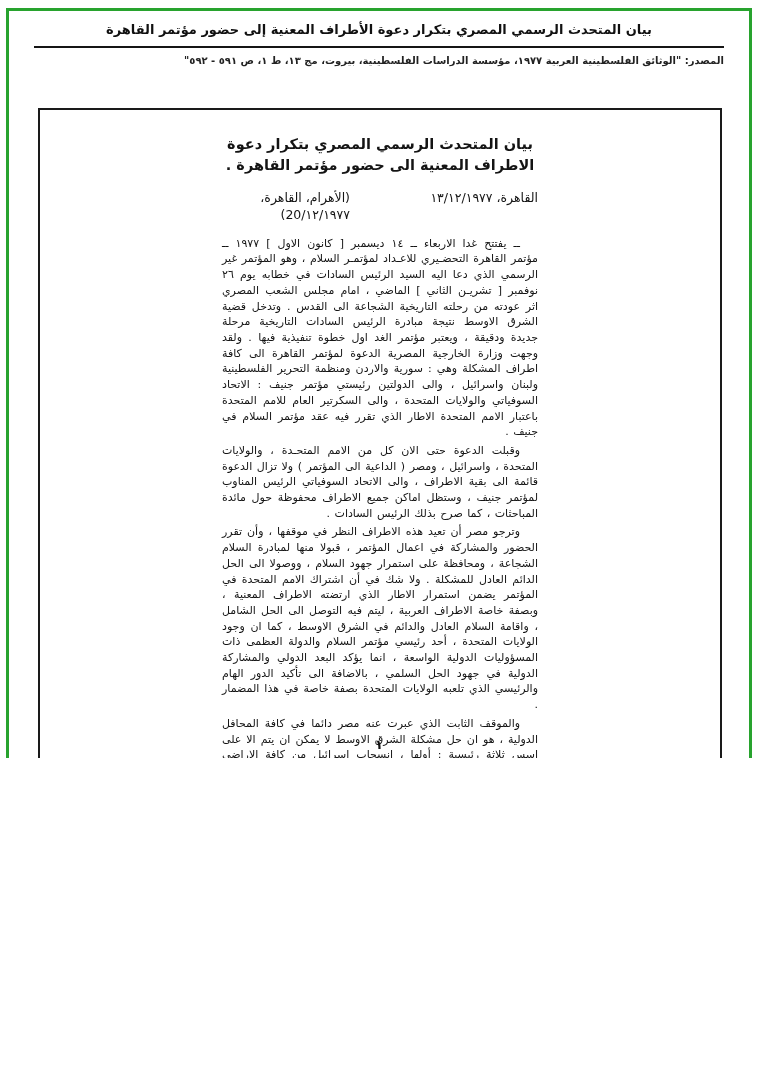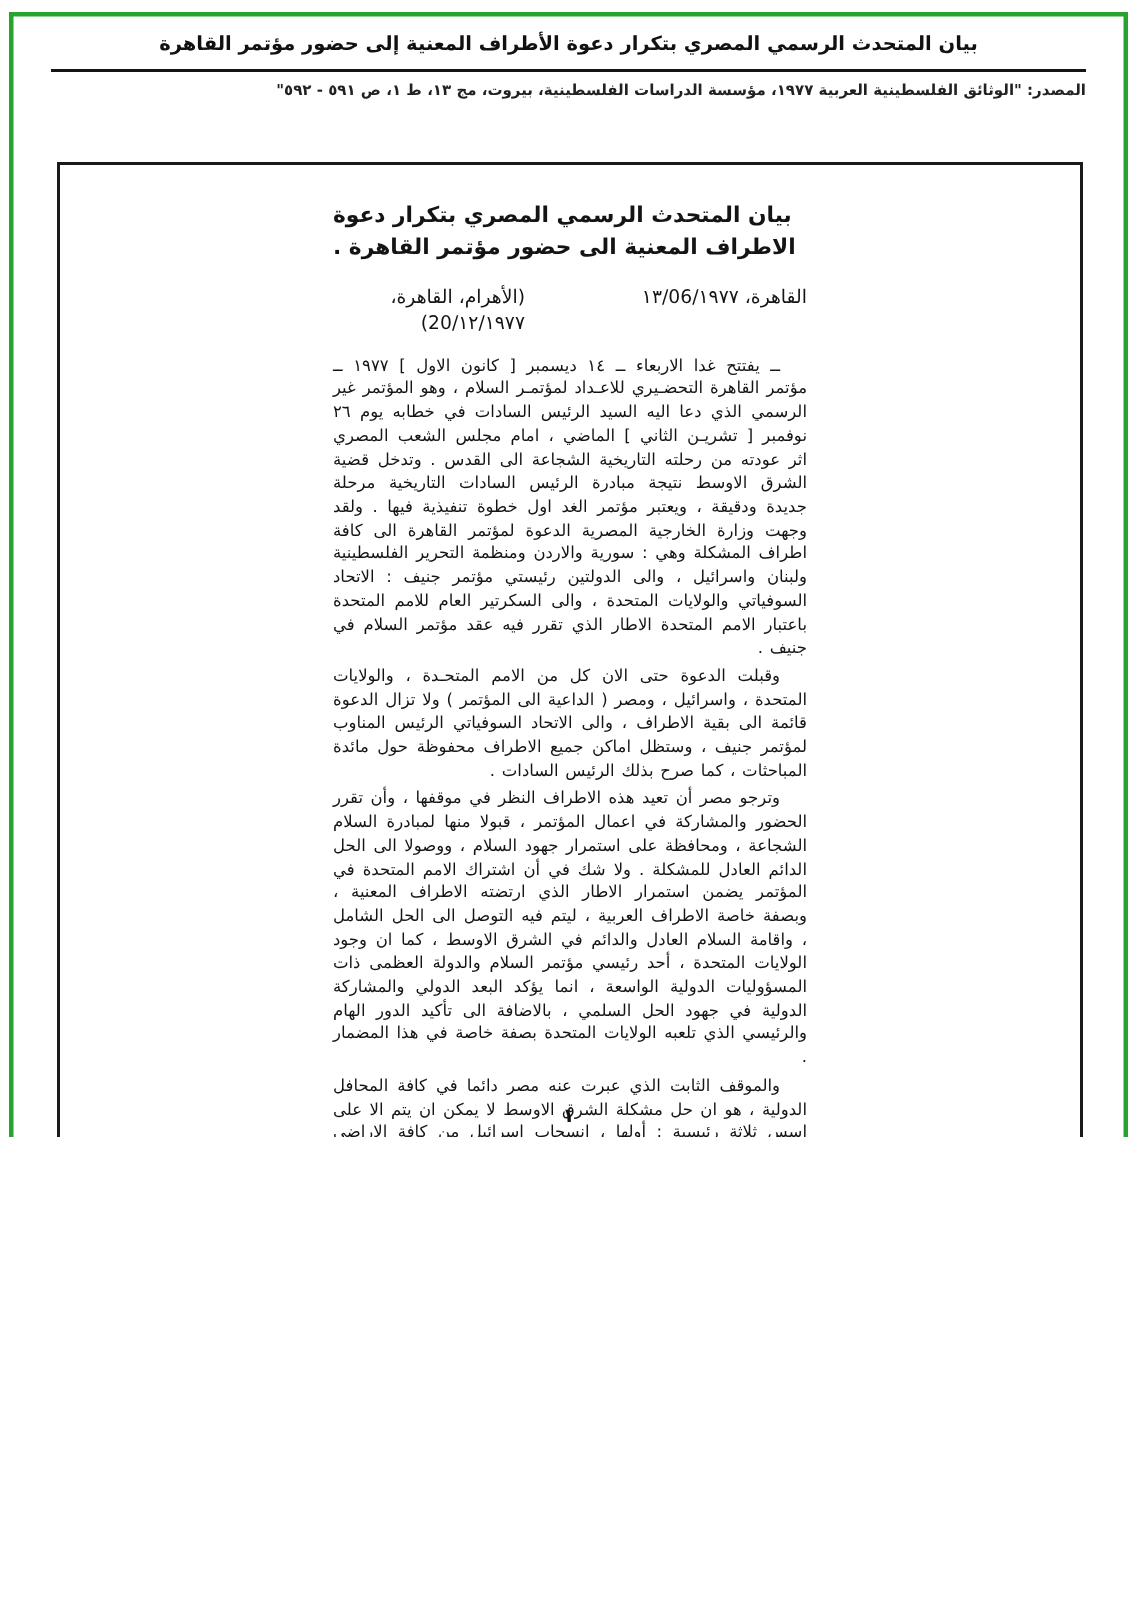--- a/index.html
+++ b/index.html
@@ -71,21 +71,21 @@
     right: 182px;
     width: 316px;
     direction: rtl;
     color: #141414;
   }
 
   .doc-title {
     font-size: 14.5px;
     font-weight: bold;
     line-height: 1.45;
-    text-align: left;
+    text-align: center;
     margin-bottom: 14px;
   }
 
   .dateline {
     display: flex;
     justify-content: space-between;
     align-items: flex-start;
     font-size: 12.5px;
     margin-bottom: 12px;
     direction: rtl;
@@ -129,21 +129,21 @@
     <div class="header-rule"></div>
     <div class="header-source">المصدر:  "الوثائق الفلسطينية العربية ١٩٧٧، مؤسسة الدراسات الفلسطينية، بيروت، مج ١٣، ط ١، ص ٥٩١ - ٥٩٢"</div>
   </div>
 
   <div class="doc-box">
     <div class="doc-col">
 
       <div class="doc-title">بيان المتحدث الرسمي المصري بتكرار دعوة الاطراف المعنية الى حضور مؤتمر القاهرة .</div>
 
       <div class="dateline">
-        <span class="dl-right">القاهرة، ١٣/06/١٩٧٧</span>
+        <span class="dl-right">القاهرة، ١٣/١٢/١٩٧٧</span>
         <span class="dl-left">(الأهرام، القاهرة، 20/١٢/١٩٧٧)</span>
       </div>
 
       <p class="body-p">ــ يفتتح غدا الاربعاء ــ ١٤ ديسمبر [ كانون الاول ] ١٩٧٧ ــ مؤتمر القاهرة التحضـيري للاعـداد لمؤتمـر السلام ، وهو المؤتمر غير الرسمي الذي دعا اليه السيد الرئيس السادات في خطابه يوم ٢٦ نوفمبر [ تشريـن الثاني ] الماضي ، امام مجلس الشعب المصري اثر عودته من رحلته التاريخية الشجاعة الى القدس . وتدخل قضية الشرق الاوسط نتيجة مبادرة الرئيس السادات التاريخية مرحلة جديدة ودقيقة ، ويعتبر مؤتمر الغد اول خطوة تنفيذية فيها . ولقد وجهت وزارة الخارجية المصرية الدعوة لمؤتمر القاهرة الى كافة اطراف المشكلة وهي : سورية والاردن ومنظمة التحرير الفلسطينية ولبنان واسرائيل ، والى الدولتين رئيستي مؤتمر جنيف : الاتحاد السوفياتي والولايات المتحدة ، والى السكرتير العام للامم المتحدة باعتبار الامم المتحدة الاطار الذي تقرر فيه عقد مؤتمر السلام في جنيف .</p>
       <p class="body-p">وقبلت الدعوة حتى الان كل من الامم المتحـدة ، والولايات المتحدة ، واسرائيل ، ومصر ( الداعية الى المؤتمر ) ولا تزال الدعوة قائمة الى بقية الاطراف ، والى الاتحاد السوفياتي الرئيس المناوب لمؤتمر جنيف ، وستظل اماكن جميع الاطراف محفوظة حول مائدة المباحثات ، كما صرح بذلك الرئيس السادات .</p>
       <p class="body-p">وترجو مصر أن تعيد هذه الاطراف النظر في موقفها ، وأن تقرر الحضور والمشاركة في اعمال المؤتمر ، قبولا منها لمبادرة السلام الشجاعة ، ومحافظة على استمرار جهود السلام ، ووصولا الى الحل الدائم العادل للمشكلة . ولا شك في أن اشتراك الامم المتحدة في المؤتمر يضمن استمرار الاطار الذي ارتضته الاطراف المعنية ، وبصفة خاصة الاطراف العربية ، ليتم فيه التوصل الى الحل الشامل ، واقامة السلام العادل والدائم في الشرق الاوسط ، كما ان وجود الولايات المتحدة ، أحد رئيسي مؤتمر السلام والدولة العظمى ذات المسؤوليات الدولية الواسعة ، انما يؤكد البعد الدولي والمشاركة الدولية في جهود الحل السلمي ، بالاضافة الى تأكيد الدور الهام والرئيسي الذي تلعبه الولايات المتحدة بصفة خاصة في هذا المضمار .</p>
       <p class="body-p">والموقف الثابت الذي عبرت عنه مصر دائما في كافة المحافل الدولية ، هو ان حل مشكلة الشرق الاوسط لا يمكن ان يتم الا على اسس ثلاثة رئيسية : أولها ، انسحاب اسرائيل من كافة الاراضي العربية التي احتلت في الخامس من يونيو [ حزيران ] ١٩٦٧: وثانيها ، استعادة الحقوق الوطنية للشعب الفلسطيني ، وتأمين حقه في تقرير المصير ، واقامة دولته المستقلة : وثالثها ، حق كل دولة من دول</p>
 
     </div>
   </div>

